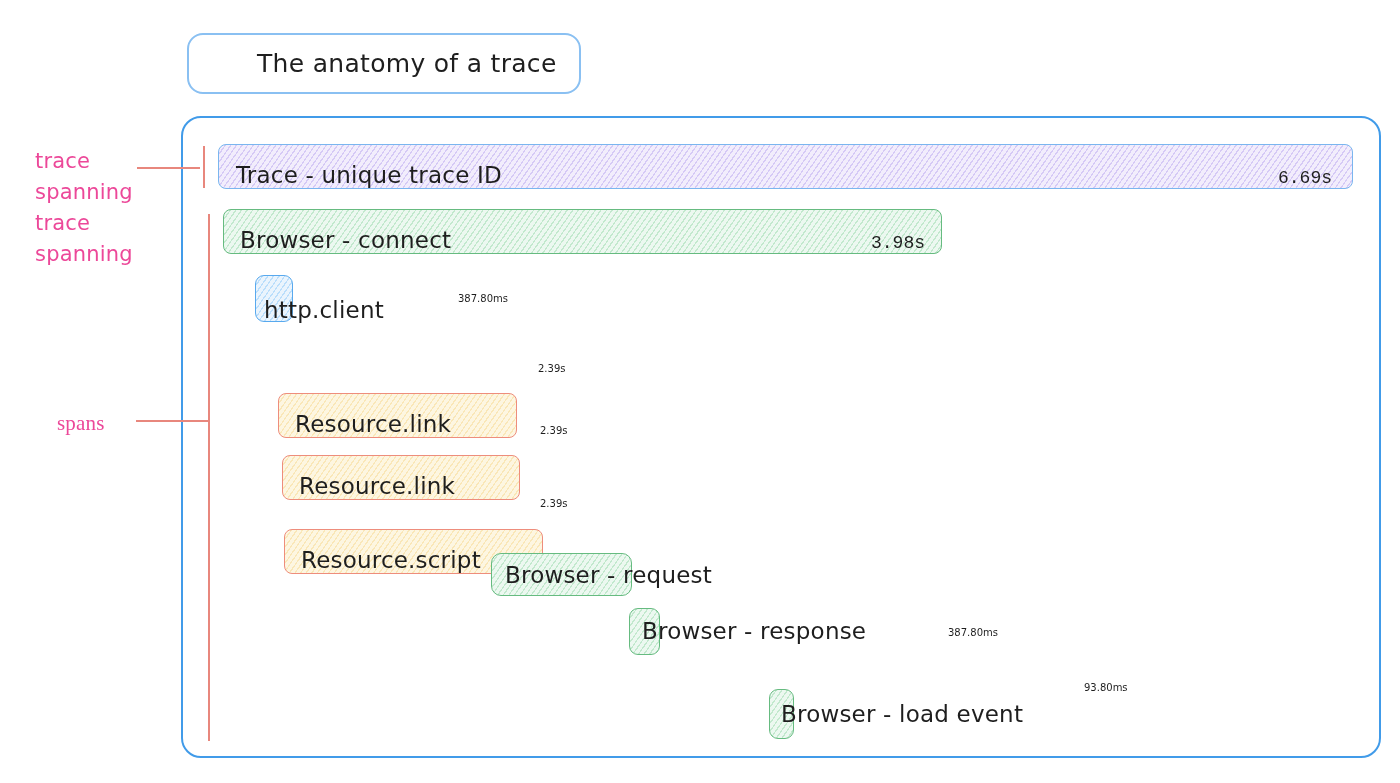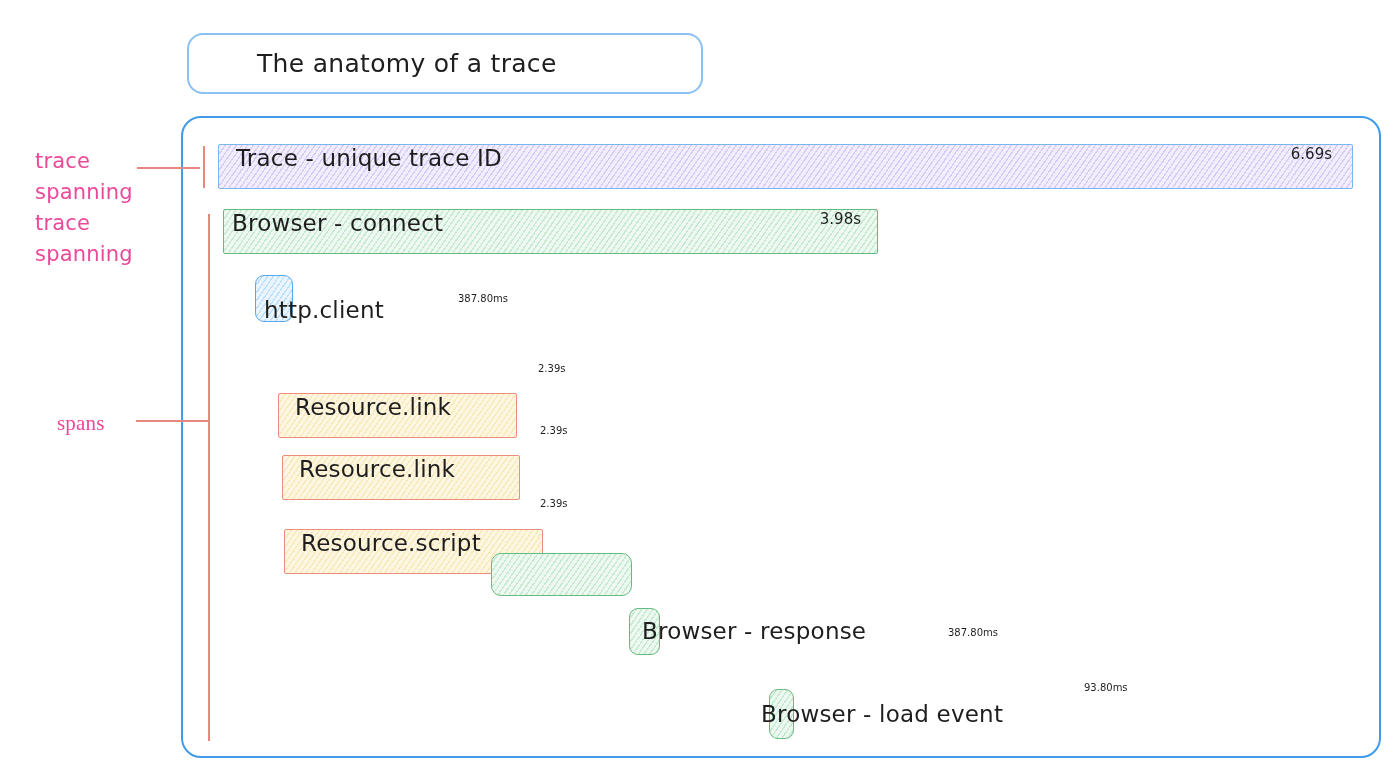--- a/index.html
+++ b/index.html
@@ -13,29 +13,29 @@
     width: 1400px;
     height: 783px;
     background: #ffffff;
     overflow: hidden;
   }
 
   
   .shape { position: absolute; border-radius: 10px; }
   .bar {
     position: absolute;
-    border-radius: 2px;
+    border-radius: 8px;
     display: flex;
-    align-items: flex-start;
+    align-items: flex-end;
     justify-content: space-between;
     padding: 0 16px;
     white-space: nowrap;
   }
   .bar-label { font-size: 23px; letter-spacing: 0.2px; }
-  .bar-duration { font-size: 15px; }
+  .bar-duration { font-size: 18px; font-family: Liberation Mono, monospace; }
 
   .fill-purple {
     background-color: #f2edfc;
     background-image: repeating-linear-gradient(125deg,
       rgba(139,109,229,0.28) 0px, rgba(139,109,229,0.28) 1.2px,
       transparent 1.2px, transparent 4.6px);
     border: 1.6px solid #7ab6ef;
   }
   .fill-green {
     background-color: #ecf8f0;
@@ -56,21 +56,21 @@
     background-image: repeating-linear-gradient(125deg,
       rgba(238,177,36,0.22) 0px, rgba(238,177,36,0.22) 1.2px,
       transparent 1.2px, transparent 4.6px);
     border: 1.6px solid #ee8d7c;
     margin-top: 48px;
   }
 
   
   .title-box {
     position: absolute;
-    left: 187px; top: 33px; width: 516px; height: 61px;
+    left: 187px; top: 33px; width: 394px; height: 61px;
     border: 2px solid #8ac0f2;
     border-radius: 16px;
     display: flex;
     align-items: center;
     padding-left: 68px;
     font-size: 25px;
     letter-spacing: 0.3px;
   }
   .container {
     position: absolute;
@@ -107,42 +107,42 @@
 
   .red-h { position: absolute; height: 0; border-top: 2px solid #e8877d; }
   .red-v { position: absolute; width: 0; border-left: 2px solid #e8877d; }
   .line-trace-h { left: 137px; top: 167px; width: 63px; }
   .line-trace-tick { left: 203px; top: 146px; height: 42px; }
   .line-spans-h { left: 136px; top: 420px; width: 73px; }
   .line-spans-v { left: 208px; top: 214px; height: 527px; }
 
   
   .pos-trace   { left: 218px; top: 144px; width: 1135px; height: 45px; padding: 0 20px 0 17px; }
-  .pos-connect { left: 223px; top: 209px; width: 655px;  height: 45px; padding-left: 8px; }
+  .pos-connect { left: 223px; top: 209px; width: 719px;  height: 45px; }
 
   .pos-http-box   { left: 255px; top: 275px; width: 38px; height: 47px; border-radius: 9px; }
   .pos-http-label { left: 264px; top: 296px; }
   .pos-http-dur   { left: 458px; top: 289px; }
 
   .pos-r1     { left: 278px; top: 345px; width: 239px; height: 45px; }
   .pos-r1-dur { left: 538px; top: 359px; }
   .pos-r2     { left: 282px; top: 407px; width: 238px; height: 45px; }
   .pos-r2-dur { left: 540px; top: 421px; }
   .pos-r3     { left: 284px; top: 481px; width: 259px; height: 45px; }
   .pos-r3-dur { left: 540px; top: 494px; }
 
   .pos-req-box   { left: 491px; top: 553px; width: 141px; height: 43px; }
   .pos-req-label { left: 505px; top: 561px; }
 
   .pos-resp-box   { left: 629px; top: 608px; width: 31px; height: 47px; border-radius: 9px; }
   .pos-resp-label { left: 642px; top: 617px; }
   .pos-resp-dur   { left: 948px; top: 623px; }
 
   .pos-load-box   { left: 769px; top: 689px; width: 25px; height: 50px; border-radius: 9px; }
-  .pos-load-label { left: 761px; top: 700px; }
+  .pos-load-label { left: 781px; top: 700px; }
   .pos-load-dur   { left: 1084px; top: 678px; }
 </style>
 </head>
 <body>
 
 <div class="stage">
 
   <div class="title-box">
     <span>The anatomy of a trace</span>
   </div>
@@ -187,20 +187,21 @@
     <span class="bar-label">Resource.link</span>
   </div>
   <span class="duration pos-r2-dur">2.39s</span>
 
   <div class="bar fill-yellow pos-r3">
     <span class="bar-label">Resource.script</span>
   </div>
   <span class="duration pos-r3-dur">2.39s</span>
 
   <div class="shape fill-green pos-req-box"></div>
+  <span class="free-label pos-req-label">Browser - request</span>
 
   <div class="shape fill-green pos-resp-box"></div>
   <span class="free-label pos-resp-label">Browser - response</span>
   <span class="duration pos-resp-dur">387.80ms</span>
 
   <div class="shape fill-green pos-load-box"></div>
   <span class="free-label pos-load-label">Browser - load event</span>
   <span class="duration pos-load-dur">93.80ms</span>
 
 </div>

